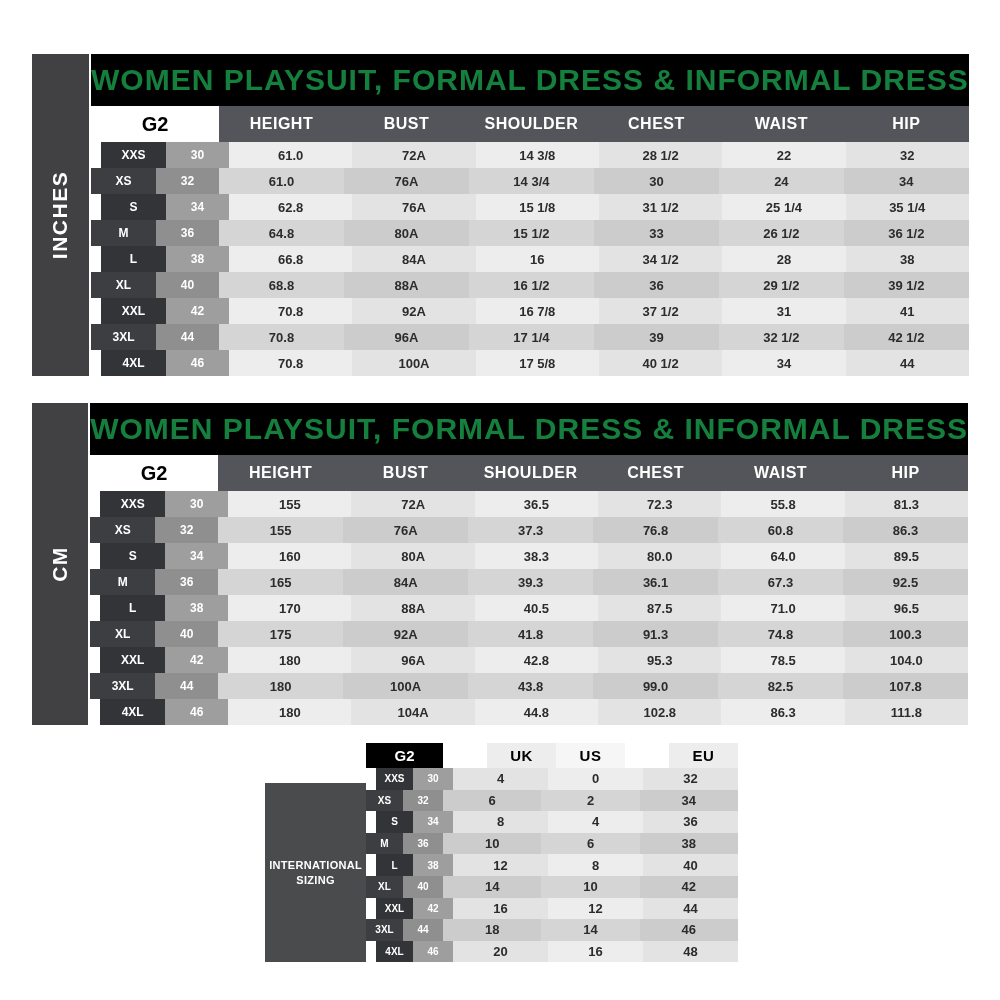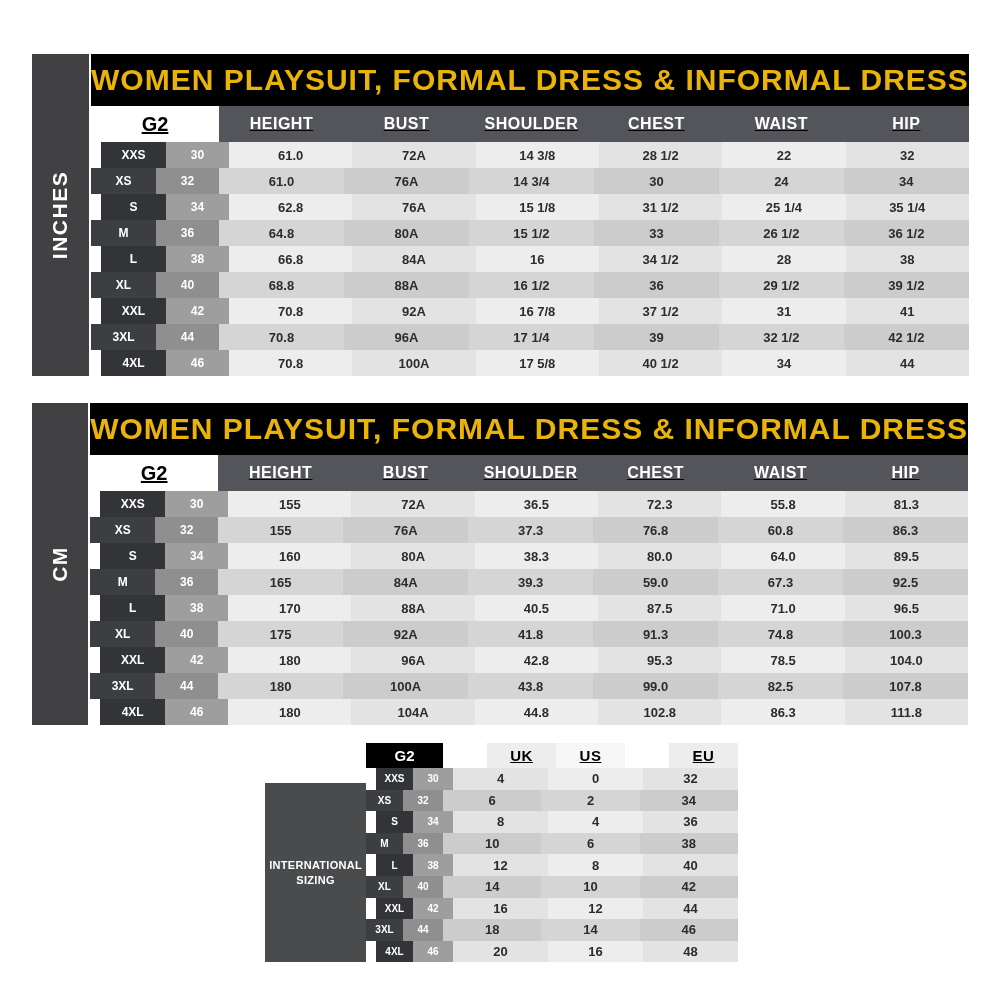--- a/index.html
+++ b/index.html
@@ -10,25 +10,25 @@
   #block-inches { top:54px; }
   #block-cm    { top:403px; }
 
   .unit-strip { width:57px; background:var(--unit-strip-bg,#414042); color:#fff;
                 display:flex; align-items:center; justify-content:center; margin-right:2px; }
   .unit-strip span { transform:rotate(-90deg); font-size:21px; font-weight:bold;
                      letter-spacing:1.5px; white-space:nowrap; }
 
   .tbl { flex:1; display:flex; flex-direction:column; }
 
-  .title-bar { height:52px; background:var(--title-bar-bg,#000); color:#eab308;
+  .title-bar { height:52px; background:var(--title-bar-bg,#000); color:#15803d;
                display:flex; align-items:center; justify-content:center;
                font-size:30px; font-weight:bold; letter-spacing:1px; white-space:nowrap; }
 
-  .head-row { height:36px; display:flex;text-decoration:underline; }
+  .head-row { height:36px; display:flex; }
   .g2-cell  { width:128px; background:var(--g2-cell-bg,#fff); color:#000; font-size:20px;
               font-weight:bold; display:flex; align-items:center; justify-content:center; }
   .head-cols { flex:1; display:flex; }
   .head-cell { flex:1; background:var(--header-bg,#54555a); color:#fff; font-weight:bold;
                font-size:16px; letter-spacing:0.5px;
                display:flex; align-items:center; justify-content:center; }
 
   .rows { display:flex; flex-direction:column; }
   .row  { display:flex; height:26px; }
   .cell { display:flex; align-items:center; justify-content:center; }
@@ -224,21 +224,21 @@
             <div class="cell val-cell tint">80.0</div>
             <div class="cell val-cell">64.0</div>
             <div class="cell val-cell tint">89.5</div>
           </div>
           <div class="row dark">
             <div class="cell size-cell">M</div>
             <div class="cell num-cell">36</div>
             <div class="cell val-cell">165</div>
             <div class="cell val-cell tint">84A</div>
             <div class="cell val-cell">39.3</div>
-            <div class="cell val-cell tint">59.0</div>
+            <div class="cell val-cell tint">36.1</div>
             <div class="cell val-cell">67.3</div>
             <div class="cell val-cell tint">92.5</div>
           </div>
           <div class="row light">
             <div class="cell size-cell">L</div>
             <div class="cell num-cell">38</div>
             <div class="cell val-cell">170</div>
             <div class="cell val-cell tint">88A</div>
             <div class="cell val-cell">40.5</div>
             <div class="cell val-cell tint">87.5</div>

